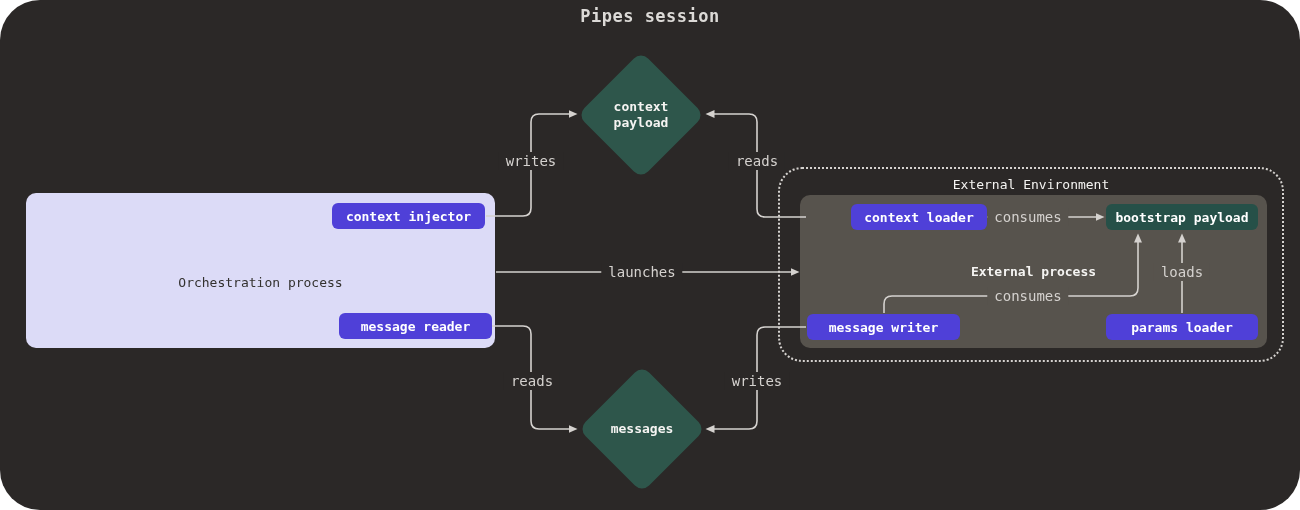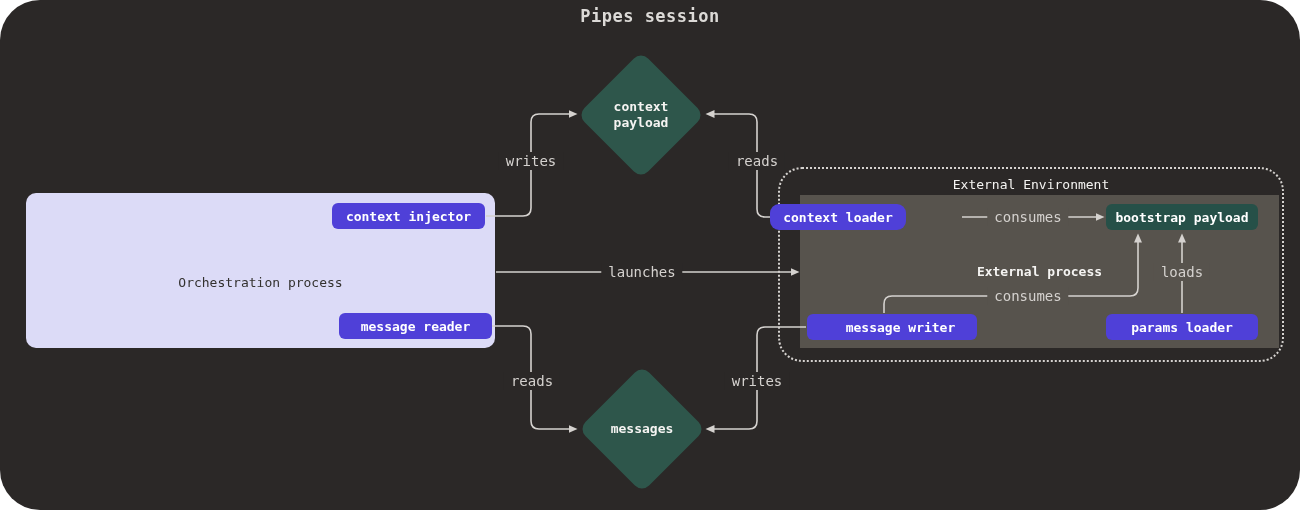--- a/index.html
+++ b/index.html
@@ -4,21 +4,21 @@
 <style>
   html,body{margin:0;padding:0;background:#ffffff;font-family:"DejaVu Sans Mono","Liberation Mono",monospace;}
   .canvas{position:relative;width:1300px;height:510px;background:#2b2827;border-radius:40px;overflow:hidden;}
   .title{position:absolute;top:6px;left:0;width:100%;text-align:center;color:#dcdad7;font-size:17px;font-weight:bold;letter-spacing:.5px;}
 
   
   .orch-box{position:absolute;left:26px;top:193px;width:469px;height:155px;background:#dcdbf7;border-radius:10px;}
   .orch-label{position:absolute;left:0;top:12px;width:100%;height:100%;display:flex;align-items:center;justify-content:center;color:#33312f;font-size:13px;}
   .env-box{position:absolute;left:778px;top:167px;width:506px;height:195px;border:2px dotted #d5d2cf;border-radius:24px;box-sizing:border-box;}
   .env-label{position:absolute;left:50%;top:8px;transform:translateX(-50%);color:#f5f4f2;font-size:13px;font-weight:normal;white-space:nowrap;}
-  .proc-box{position:absolute;left:800px;top:195px;width:467px;height:153px;background:#57534d;border-radius:0;padding-left:12px;}
+  .proc-box{position:absolute;left:800px;top:195px;width:467px;height:153px;background:#57534d;border-radius:10px;}
   .proc-label{position:absolute;left:0;top:0;width:100%;height:100%;display:flex;align-items:center;justify-content:center;color:#f5f4f2;font-size:13px;font-weight:bold;}
 
   .pill{position:absolute;height:26px;border-radius:6px;background:#4f40d8;color:#ffffff;font-size:13px;font-weight:bold;display:flex;align-items:center;justify-content:center;white-space:nowrap;}
   .pill.teal{background:#265048;}
 
   .diamond{position:absolute;width:90px;height:90px;background:#2e564b;border-radius:10px;transform:rotate(45deg);}
   .diamond-label{position:absolute;left:50%;top:50%;width:70px;transform:translate(-50%,-50%) rotate(-45deg);text-align:center;color:#f5f4f2;font-size:13px;font-weight:bold;line-height:1.25;}
 
   .edges{position:absolute;left:0;top:0;width:1300px;height:510px;pointer-events:none;}
 
@@ -56,23 +56,23 @@
       <path d="M 486 326 H 523 Q 531 326 531 334 V 421 Q 531 429 539 429 H 569" marker-end="url(#arrow)"></path>
       <path d="M 806 327 H 765 Q 757 327 757 335 V 421 Q 757 429 749 429 H 714" marker-end="url(#arrow)"></path>
       <path d="M 962 217 H 1096" marker-end="url(#arrow)"></path>
       <path d="M 884 313 V 304 Q 884 296 892 296 H 1130 Q 1138 296 1138 288 V 242" marker-end="url(#arrow)"></path>
       <path d="M 1182 313 V 242" marker-end="url(#arrow)"></path>
     </g>
   </svg>
 
   <div class="pill" style="left:332px;top:203px;width:153px;">context injector</div>
   <div class="pill" style="left:332px;top:313px;width:153px;margin-left:7px;">message reader</div>
-  <div class="pill" style="left:770px;top:204px;width:136px;border-radius:9px;">context loader</div>
+  <div class="pill" style="left:851px;top:204px;width:136px;">context loader</div>
   <div class="pill teal" style="left:1106px;top:204px;width:152px;">bootstrap payload</div>
-  <div class="pill" style="left:807px;top:314px;width:153px;padding-left:17px;">message writer</div>
+  <div class="pill" style="left:807px;top:314px;width:153px;">message writer</div>
   <div class="pill" style="left:1106px;top:314px;width:152px;">params loader</div>
 
   <div class="diamond" style="left:596px;top:70px;">
     <div class="diamond-label">context payload</div>
   </div>
   <div class="diamond" style="left:597px;top:384px;">
     <div class="diamond-label">messages</div>
   </div>
 
   <div class="edge-label on-dark" style="left:531px;top:161px;">writes</div>

